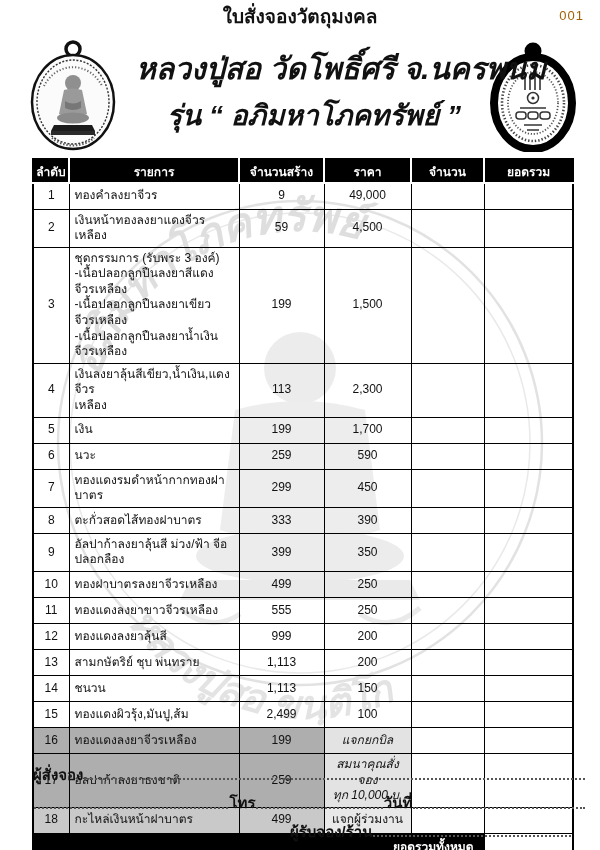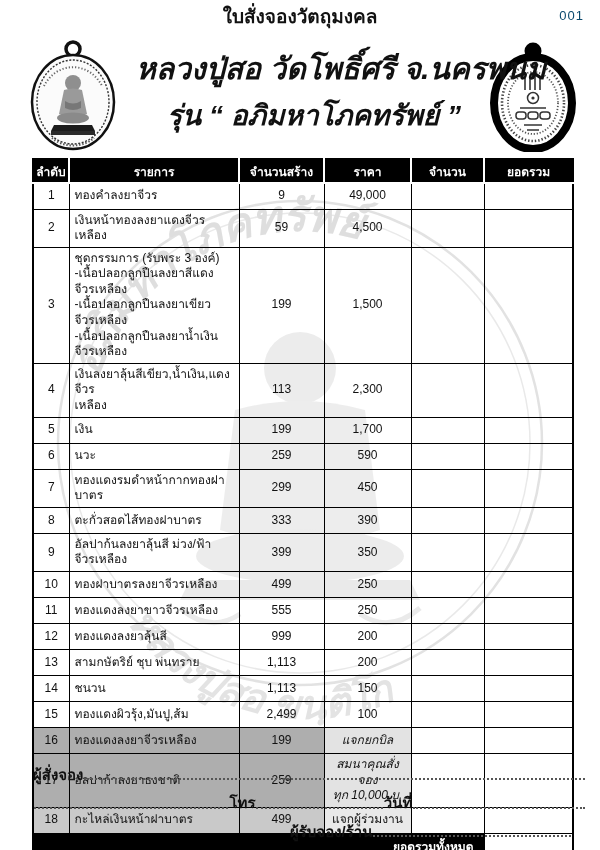--- a/index.html
+++ b/index.html
@@ -1,21 +1,21 @@
 <!DOCTYPE html>
 <html style="--header-bg: #000000; --shade-dark: #aeaeae; --shade-light: #c9c9c9; --shade-price: #e3e3e3;"><head>
 <meta charset="utf-8">
 <style>
   html,body { margin:0; padding:0; background:#888; }
   .page {
     position:relative; width:600px; height:850px; margin:0 auto;
     background:#ffffff; overflow:hidden;
     font-family:"Liberation Sans", sans-serif; color:#111;
   }
-  .page-number { position:absolute; top:8px; right:16px; font-size:13px; color:#0c4a6e; letter-spacing:1px; }
+  .page-number { position:absolute; top:8px; right:16px; font-size:13px; color:#a16207; letter-spacing:1px; }
   .form-title { text-align:center; padding-top:1px; font-size:19px; font-weight:700; }
   .titles { position:absolute; left:136px; right:108px; top:50px; text-align:center; z-index:2; }
   .title-main { font-size:30px; font-weight:700; font-style:italic; line-height:1.25; white-space:nowrap; }
   .title-sub  { font-size:28px; font-weight:700; font-style:italic; margin-top:5px; }
   .medallion-left  { position:absolute; left:24px;  top:38px; z-index:2; }
   .medallion-right { position:absolute; right:20px; top:40px; z-index:2; }
 
   .watermark { position:absolute; left:30px; top:168px; z-index:0; }
 
   .order-table {
@@ -208,21 +208,21 @@
         <tr>
           <td class="c-no">8</td>
           <td class="c-item">ตะกั่วสอดไส้ทองฝาบาตร</td>
           <td class="c-made">333</td>
           <td class="c-price">390</td>
           <td class="c-qty"></td>
           <td class="c-total"></td>
         </tr>
         <tr>
           <td class="c-no">9</td>
-          <td class="c-item">อัลปาก้นลงยาลุ้นสี ม่วง/ฟ้า จีวรเหลือง</td>
+          <td class="c-item">อัลปาก้าลงยาลุ้นสี ม่วง/ฟ้า จีอปลอกลือง</td>
           <td class="c-made">399</td>
           <td class="c-price">350</td>
           <td class="c-qty"></td>
           <td class="c-total"></td>
         </tr>
         <tr>
           <td class="c-no">10</td>
           <td class="c-item">ทองฝาบาตรลงยาจีวรเหลือง</td>
           <td class="c-made">499</td>
           <td class="c-price">250</td>

